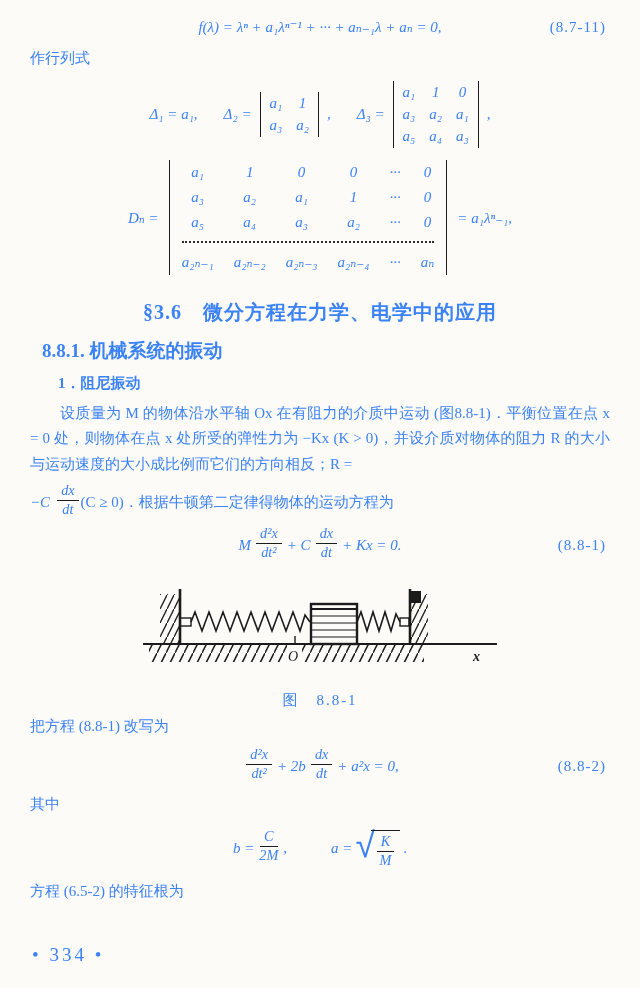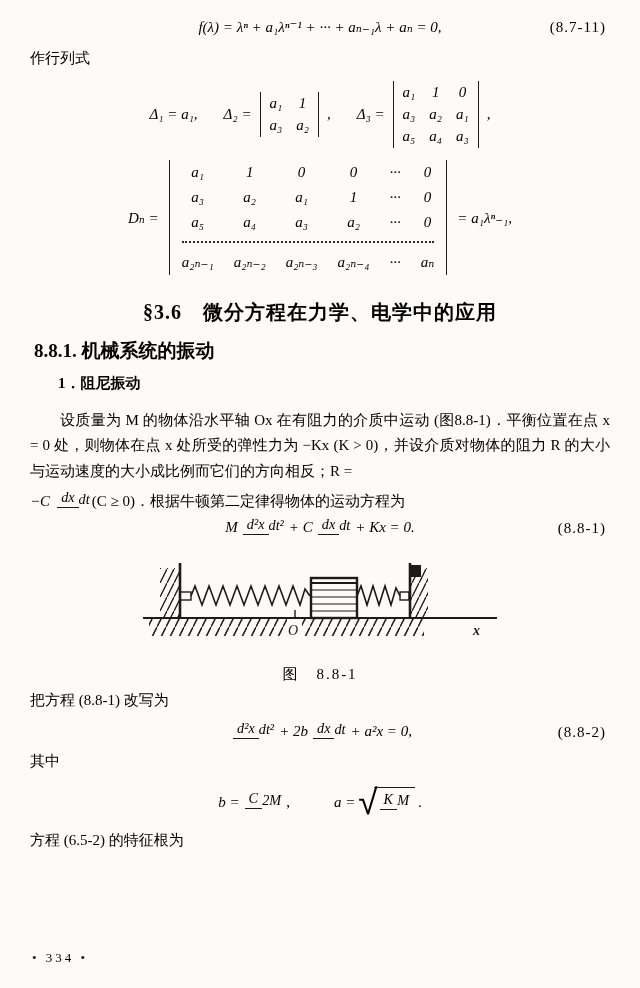--- a/index.html
+++ b/index.html
@@ -1,41 +1,41 @@
 <!DOCTYPE html>
 <html><head>
 <meta charset="utf-8">
 <style>
   html,body { margin:0; padding:0; background:#e8e6e0; }
   .page {
     position: relative;
     width: 640px; height: 988px;
     margin: 0 auto;
     background: #fcfbf7;
-    color: #000000;
+    color: #3b82f6;
     font-family: "Liberation Serif", "DejaVu Serif", serif;
     font-size: 15px;
     box-sizing: border-box;
     padding: 14px 30px 14px 30px;
     overflow: hidden;
     display: flex; flex-direction: column;
   }
   .para { margin: 0 0 6px 0; line-height: 1.68; text-align: justify; }
   .indent { text-indent: 2em; }
   .lead { margin: 2px 0 8px 0; }
 
   
   .eq-row { position: relative; display:flex; justify-content:center; align-items:center;
             margin: 4px 0 8px 0; }
   .eq-tag { position: absolute; right: 4px; top: 50%; transform: translateY(-50%);
             font-style: normal; letter-spacing: 1px; }
   .mi { font-style: italic; }
   .cn { font-style: normal; }
 
-  .frac { display: inline-flex; flex-direction: row; align-items: center;
+  .frac { display: inline-flex; flex-direction: column; align-items: center;
           vertical-align: middle; line-height: 1.12; font-size: 0.95em;
           margin: 0 5px; position: relative; top: -2px; }
   .frac .num { border-bottom: 1.3px solid #1b1b1b; padding: 0 4px 1px 4px; }
   .frac .den { padding-top: 1px; }
 
   
   .det { display: inline-grid; text-align: center; font-style: italic;
          border-left: 1.6px solid #1b1b1b; border-right: 1.6px solid #1b1b1b;
          padding: 3px 9px; align-items: center; }
   .det.cols-2 { grid-template-columns: repeat(2, auto); column-gap: 14px; row-gap: 5px; }
@@ -46,22 +46,22 @@
 
   .delta-row { display:flex; justify-content:center; align-items:center; gap: 26px;
                margin: 2px 0 10px 0; font-style: italic; }
   .dgroup { display:flex; align-items:center; gap: 8px; }
   .dn-row { display:flex; justify-content:center; align-items:center; gap: 10px;
             margin: 2px 0 12px 0; font-style: italic; }
 
   
   .sec-title { font-size: 20px; font-weight: bold; text-align: center;
                margin: 12px 0 12px 0; letter-spacing: 1px; }
-  .subsec { font-size: 19px; font-weight: bold; margin: 0 0 10px 4px; }
-  .item { font-weight: bold; margin: 0 0 15px 0; padding-left: 28px; }
+  .subsec { font-size: 19px; font-weight: bold; margin: 0 0 10px 12px; }
+  .item { font-weight: bold; margin: 0 0 8px 0; padding-left: 28px; }
 
   .cont-line { display: flex; align-items: center; margin: 2px 0 4px 0; }
   .cont-line .mi { margin-right: 2px; }
 
   
   .sqrt { display: inline-flex; align-items: flex-start; margin: 0 3px; }
   .sqrt .radical { font-style: normal; font-size: 2.35em; line-height: 0.92;
                    font-family: "DejaVu Sans", sans-serif; font-weight: 200; }
   .sqrt .radicand { border-top: 1.8px solid #1b1b1b; margin-left: -4px;
                     padding: 3px 6px 0 6px; margin-top: 1px; }
@@ -69,21 +69,21 @@
 
   .defs-row { display:flex; justify-content:center; align-items:center;
               margin: 6px 0 10px 0; }
   .defs-gap { width: 44px; }
 
   
   .figure { display:flex; flex-direction:column; align-items:center; margin: 10px 0 6px 0; }
   .figure figcaption { margin-top: 14px; letter-spacing: 2px; }
   svg text { font-family: "Liberation Serif", "DejaVu Serif", serif; }
 
-  .pagenum { margin-top: auto; padding: 0 0 8px 2px; letter-spacing: 3px; font-size: 13px; }
+  .pagenum { margin-top: auto; padding: 0 0 8px 2px; letter-spacing: 3px; font-size: 19px; }
 </style>
 </head>
 <body>
 
 <div class="page">
 
   <div class="eq-row">
     <span class="mi">f(λ) = λⁿ + a₁λⁿ⁻¹ + ··· + aₙ₋₁λ + aₙ = 0,</span>
     <span class="eq-tag">(8.7-11)</span>
   </div>

